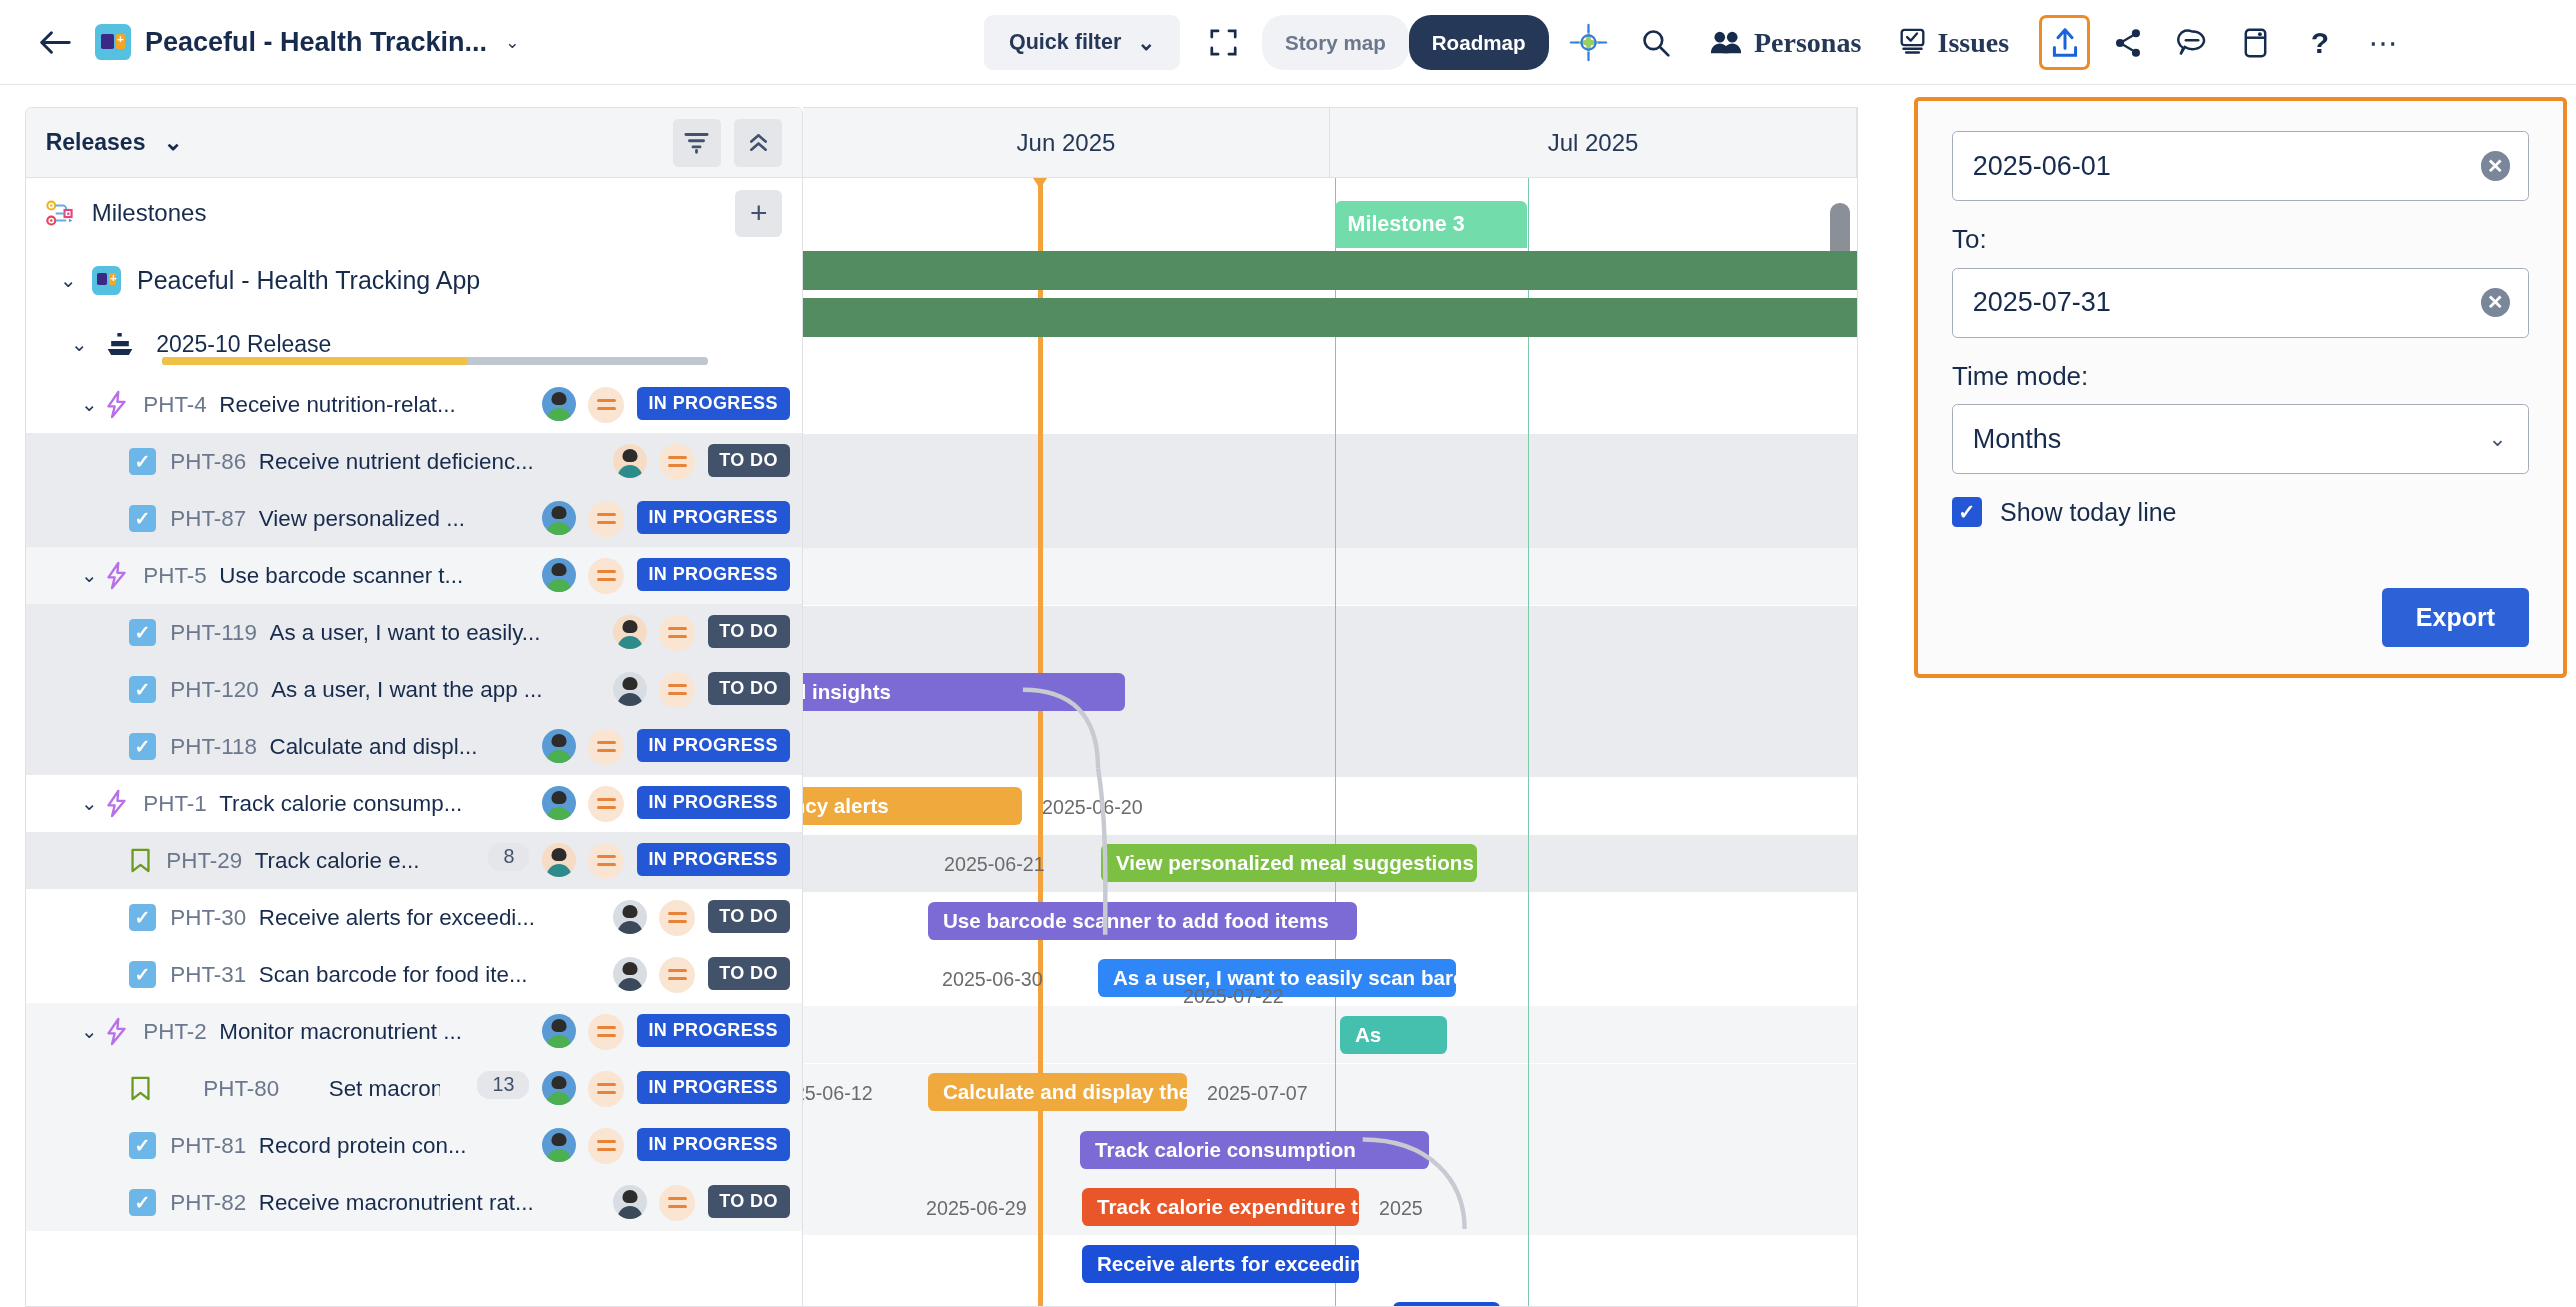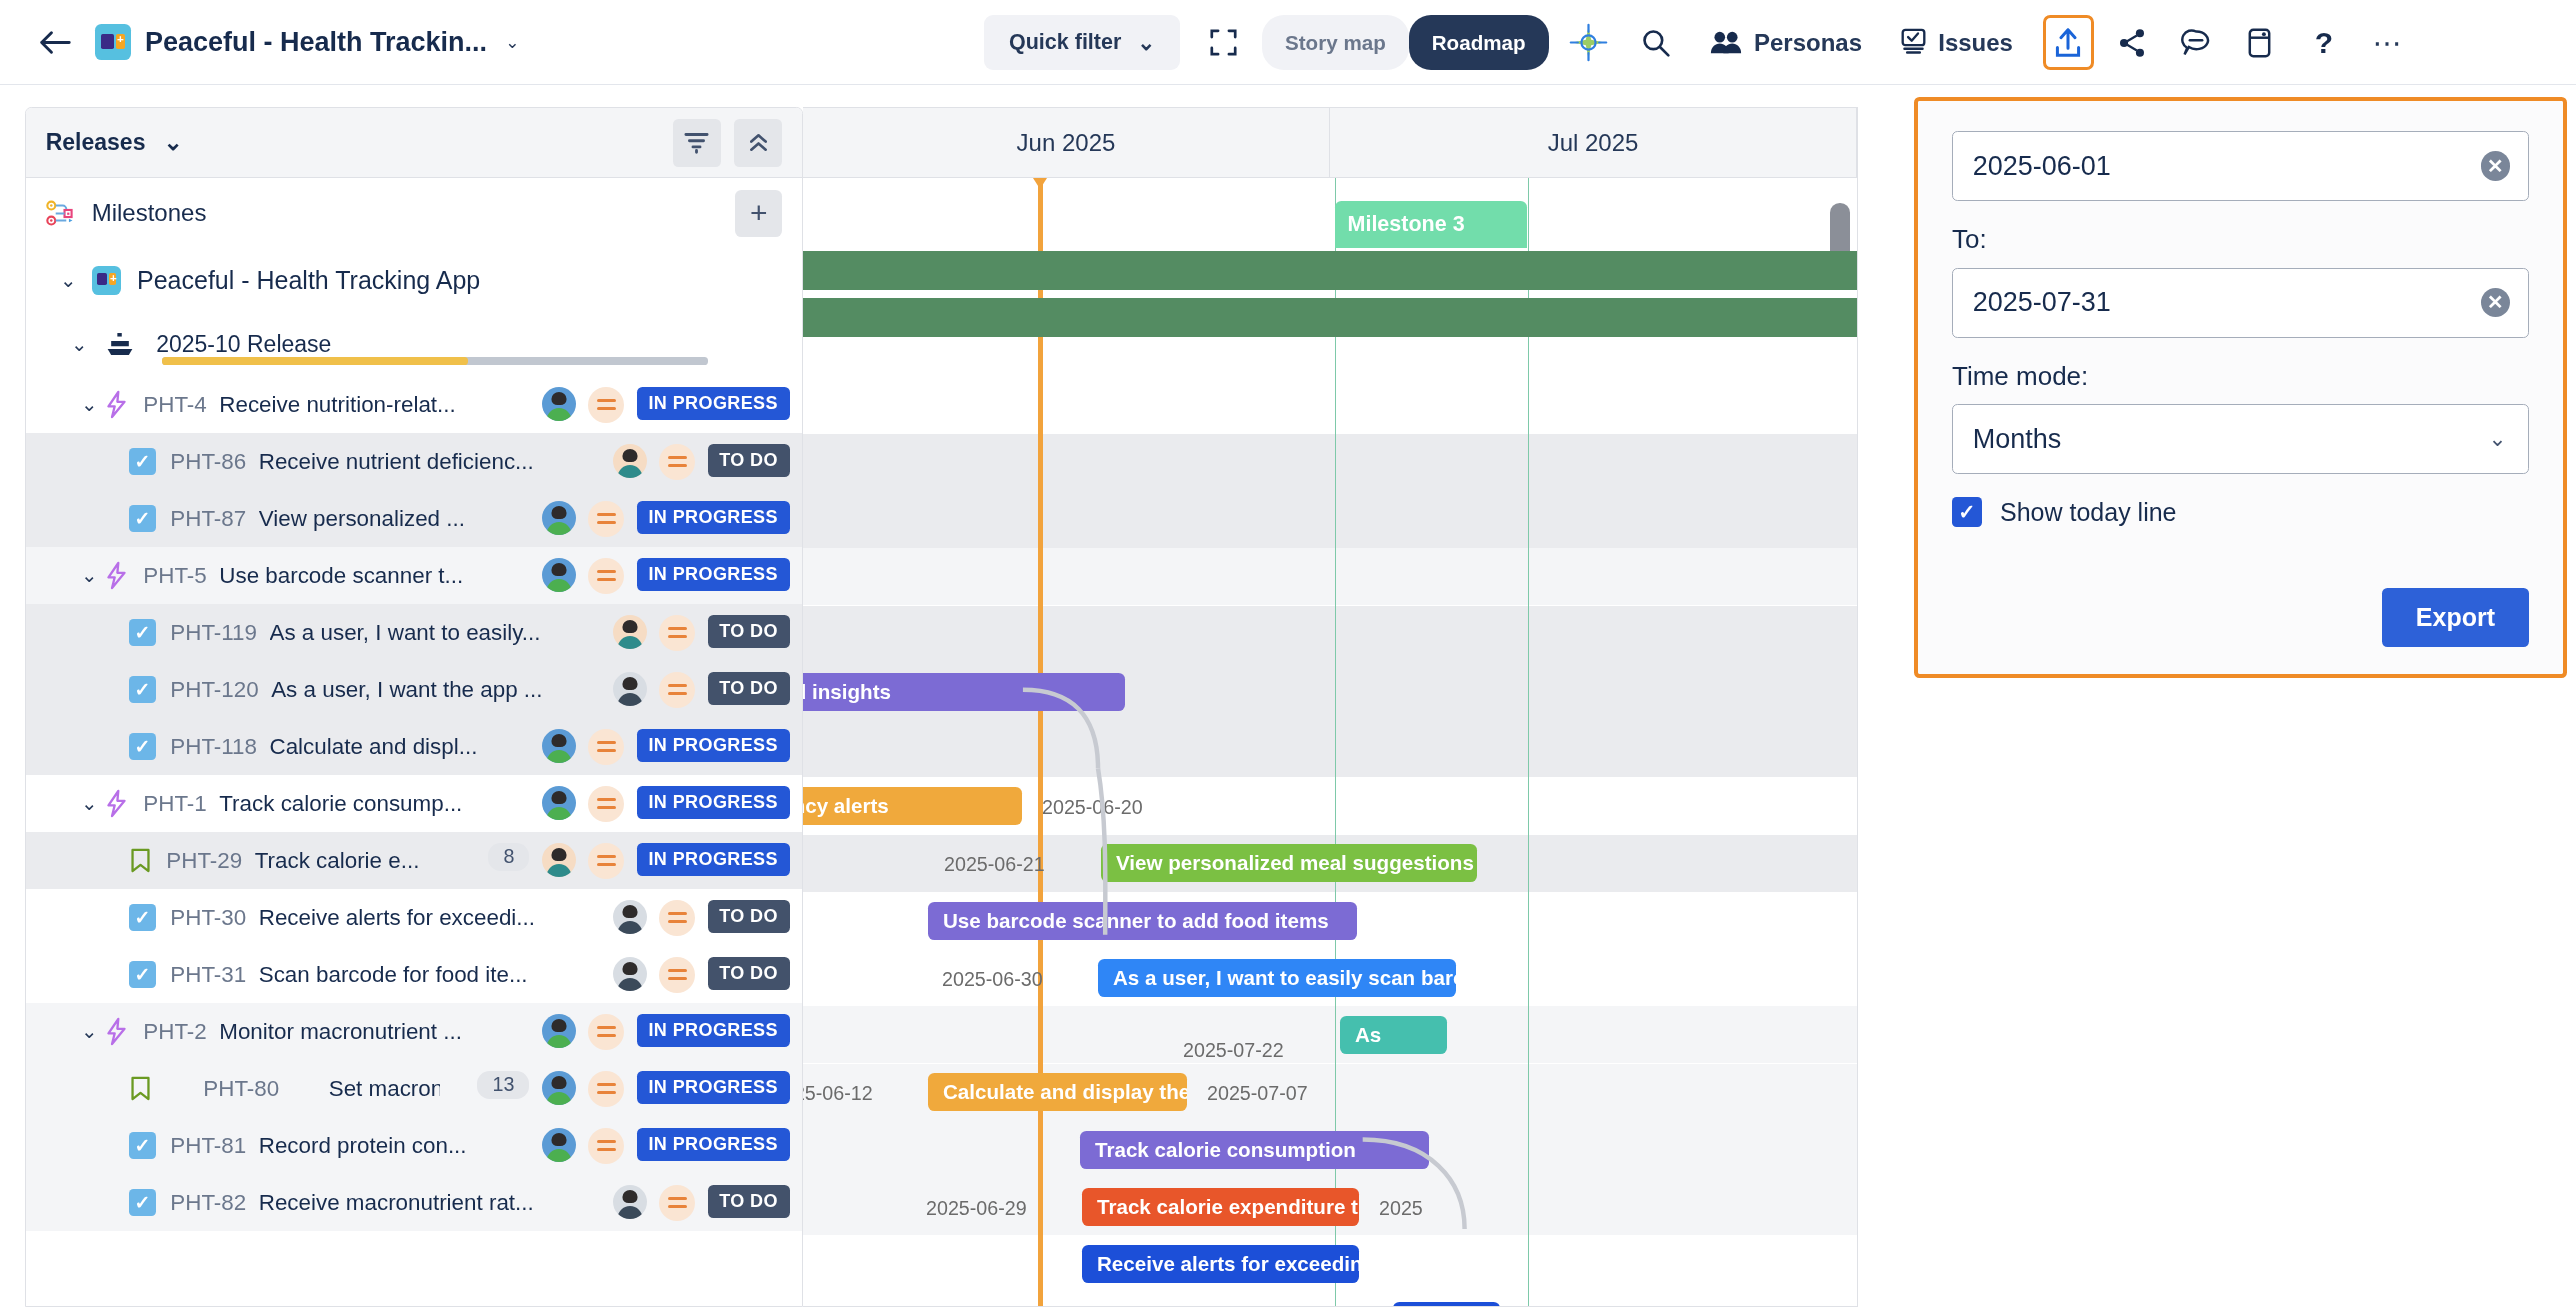--- a/index.html
+++ b/index.html
@@ -33,21 +33,21 @@
   .topbar-center { position:absolute; left:984px; top:0; height:85px; display:flex; align-items:center; gap: 0;}
   .quick-filter {
     background:#f1f2f6; border-radius:9px; height:55px; padding: 0 25px;
     display:flex; align-items:center; gap:16px; font-size:21.5px; font-weight:700; color:#253858; cursor:pointer;
   }
   .icon-btn { width:55px; height:55px; display:flex; align-items:center; justify-content:center; cursor:pointer; }
   .seg { display:flex; margin-left: 10.7px; border-radius:7.2px; overflow:hidden; }
   .seg div { height:55px; display:flex; align-items:center; padding:0 23px; font-size:20.6px; font-weight:700; cursor:pointer;border-radius:22px;}
   .seg .inactive { background:#f1f2f6; color:#6b778c; }
   .seg .active { background:#253858; color:#ffffff; }
-  .tb-item { display:flex; align-items:center; gap:11.6px; padding: 0 14.3px; height:55px; cursor:pointer; font-size:24px; font-weight:600; color:#253858;}
+  .tb-item { display:flex; align-items:center; gap:11.6px; padding: 0 14.3px; height:55px; cursor:pointer; font-size:28px; font-weight:600; color:#253858;font-family:Liberation Serif, serif;}
   .export-hl { border:3.6px solid #ef8b26; border-radius:7.2px; padding: 1.8px 7.2px; display:flex; align-items:center; height:55px; }
   .dots { font-size: 29px; color:#253858; letter-spacing:1.8px; }
 
   
   .leftpanel {
     position:absolute; left:25px; top:107px; width:778px; height:1200px;
     background:#ffffff; border:0.9px solid #dfe1e6; border-radius:6.3px 6.3px 0 0;
     overflow:hidden;
   }
   .lp-header {
@@ -577,21 +577,21 @@
       <div class="relbar-green" style="left: -9px; width: 1073px; height: 39px; background: rgb(84, 140, 98); top: 120px;"></div>
       <div class="bar" style="left: -54px; width: 376px; top: 495px; background: rgb(124, 107, 212);">ated insights</div>
       <div class="bar" style="left: -54px; width: 273px; top: 609px; background: rgb(240, 169, 60);">ciency alerts</div>
       <div class="dlabel" style="left: 239px; top: 618px;">2025-06-20</div>
       <div class="bar" style="left: 298px; width: 376px; top: 666px; background: rgb(123, 192, 67);">View personalized meal suggestions</div>
       <div class="dlabel" style="left: 141px; top: 675px;">2025-06-21</div>
       <div class="bar" style="left: 125px; width: 429px; top: 724px; background: rgb(124, 107, 212);">Use barcode scanner to add food items</div>
       <div class="bar" style="left: 295px; width: 358px; top: 781px; background: rgb(47, 134, 246);">As a user, I want to easily scan barco</div>
       <div class="dlabel" style="left: 139px; top: 790px;">2025-06-30</div>
       <div class="bar" style="left: 537px; width: 107px; top: 838px; background: rgb(69, 191, 174);">As</div>
-      <div class="dlabel" style="left: 380px; top: 861px;">2025-07-22</div>
+      <div class="dlabel" style="left: 380px; top: 807px;">2025-07-22</div>
       <div class="bar" style="left: 125px; width: 259px; top: 895px; background: rgb(240, 169, 60);">Calculate and display the nutritiona</div>
       <div class="dlabel" style="left: -31px; top: 904px;">2025-06-12</div>
       <div class="dlabel" style="left: 404px; top: 904px;">2025-07-07</div>
       <div class="bar" style="left: 277px; width: 349px; top: 953px; background: rgb(124, 107, 212);">Track calorie consumption</div>
       <div class="bar" style="left: 279px; width: 277px; top: 1010px; background: rgb(232, 86, 42);">Track calorie expenditure thro</div>
       <div class="dlabel" style="left: 123px; top: 1019px;">2025-06-29</div>
       <div class="dlabel" style="left: 576px; top: 1019px;">2025</div>
       <div class="bar" style="left: 279px; width: 277px; top: 1067px; background: rgb(28, 79, 216);">Receive alerts for exceeding c</div>
       <div class="bar" style="left: 590px; width: 107px; top: 1124px; background: rgb(28, 79, 216);">Sca</div>
       <svg width="1055" height="1131" style="position: absolute; left: 0px; top: 0px; pointer-events: none;" viewBox="0 0 1180 1264">

